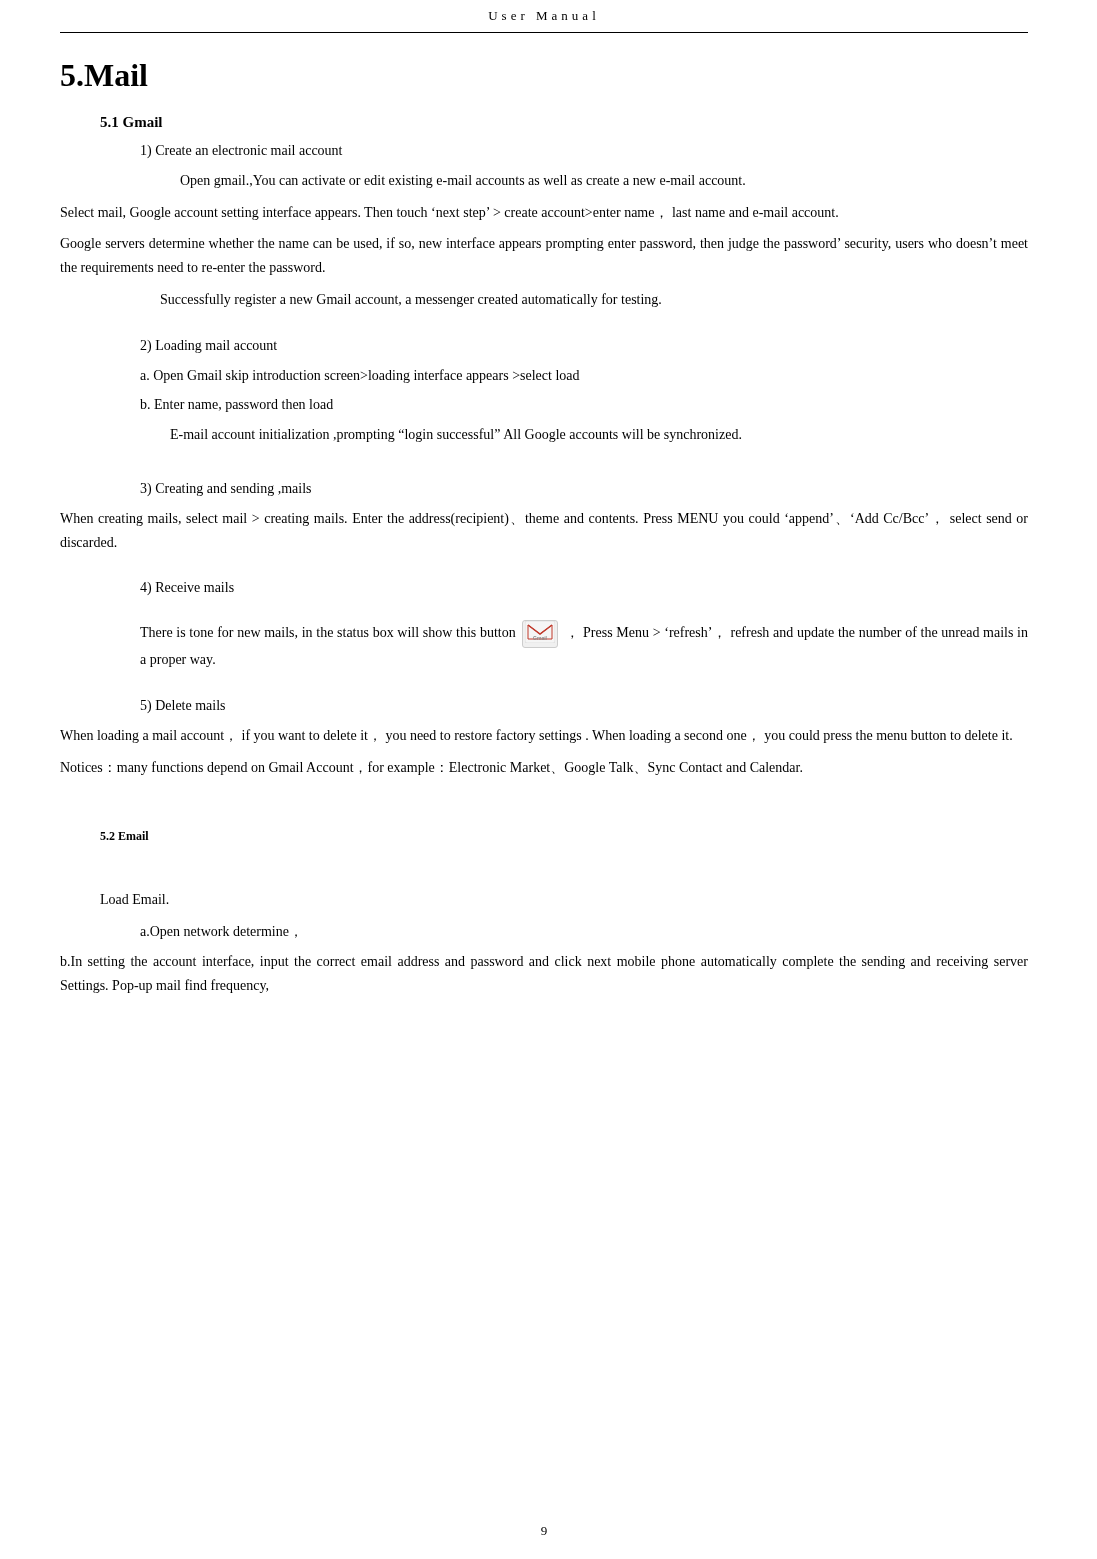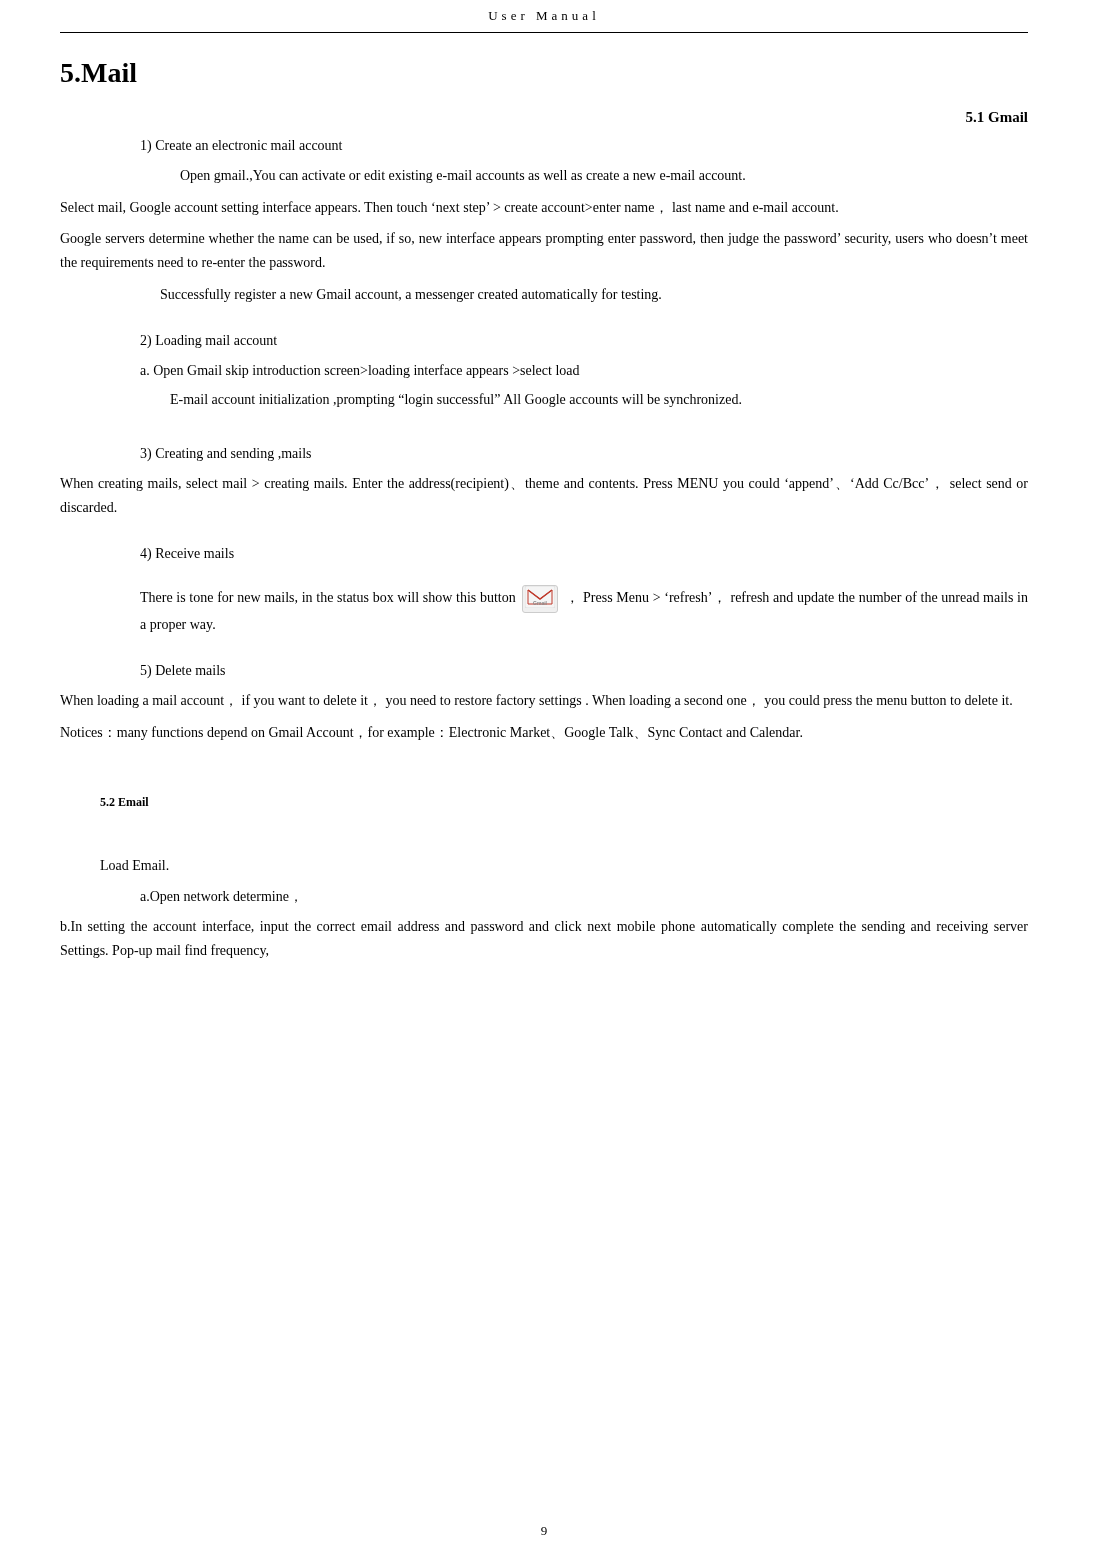--- a/index.html
+++ b/index.html
@@ -28,32 +28,31 @@
     .header {
       text-align: center;
       border-bottom: 1px solid #000;
       padding: 8px 0;
       margin-bottom: 20px;
       font-size: 13px;
       letter-spacing: 4px;
     }
 
     .page-title {
-      font-size: 28px;
+      font-size: 32px;
       font-weight: bold;
       margin-bottom: 20px;
       margin-top: 24px;
     }
 
     .section-title {
       font-size: 15px;
       font-weight: bold;
       margin-bottom: 8px;
       margin-left: 40px;
-      text-align: right;
     }
 
     .section-title-2 {
       font-size: 12px;
       font-weight: bold;
       margin-bottom: 16px;
       margin-left: 40px;
     }
 
     .paragraph {
@@ -150,20 +149,21 @@
   </div>
 
   <div class="paragraph indent-2">
     <span>Successfully register a new Gmail account, a messenger created automatically for testing.</span>
   </div>
 
   <div class="spacer"></div>
 
   <div class="sub-heading">2) Loading mail account</div>
   <div class="sub-heading">a. Open Gmail skip introduction screen&gt;loading interface appears &gt;select load</div>
+  <div class="sub-heading">b. Enter name, password then load</div>
   <div class="block-paragraph" style="margin-left:110px;">E-mail account initialization ,prompting “login successful” All Google accounts will be synchronized.</div>
 
   <div class="spacer"></div>
 
   <div class="sub-heading">3) Creating and sending ,mails</div>
   <div class="full-width-para">
     <span>When creating mails, select mail &gt; creating mails. Enter the address(recipient)、theme and contents. Press MENU you could ‘append’、‘Add Cc/Bcc’，  select send or discarded.</span>
   </div>
 
   <div class="spacer"></div>

